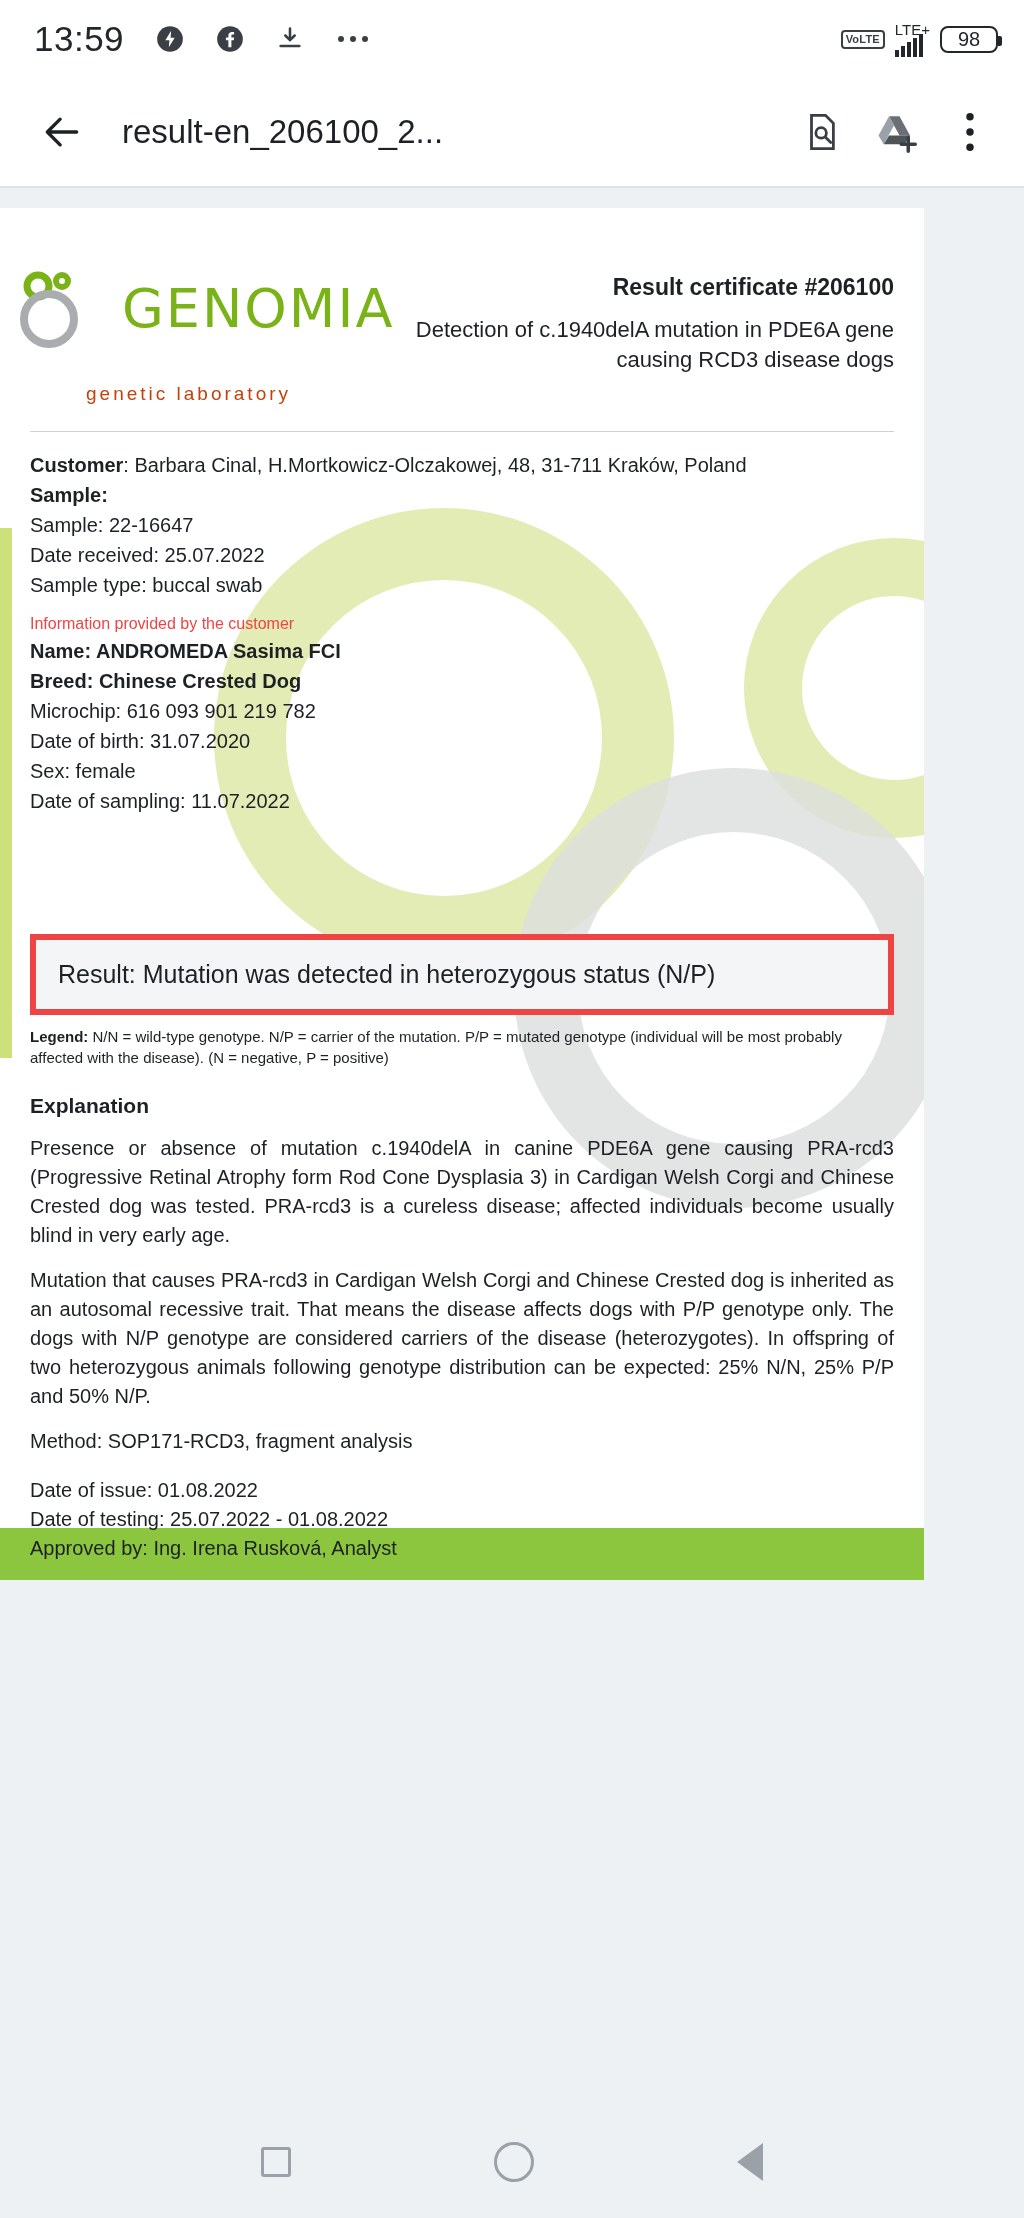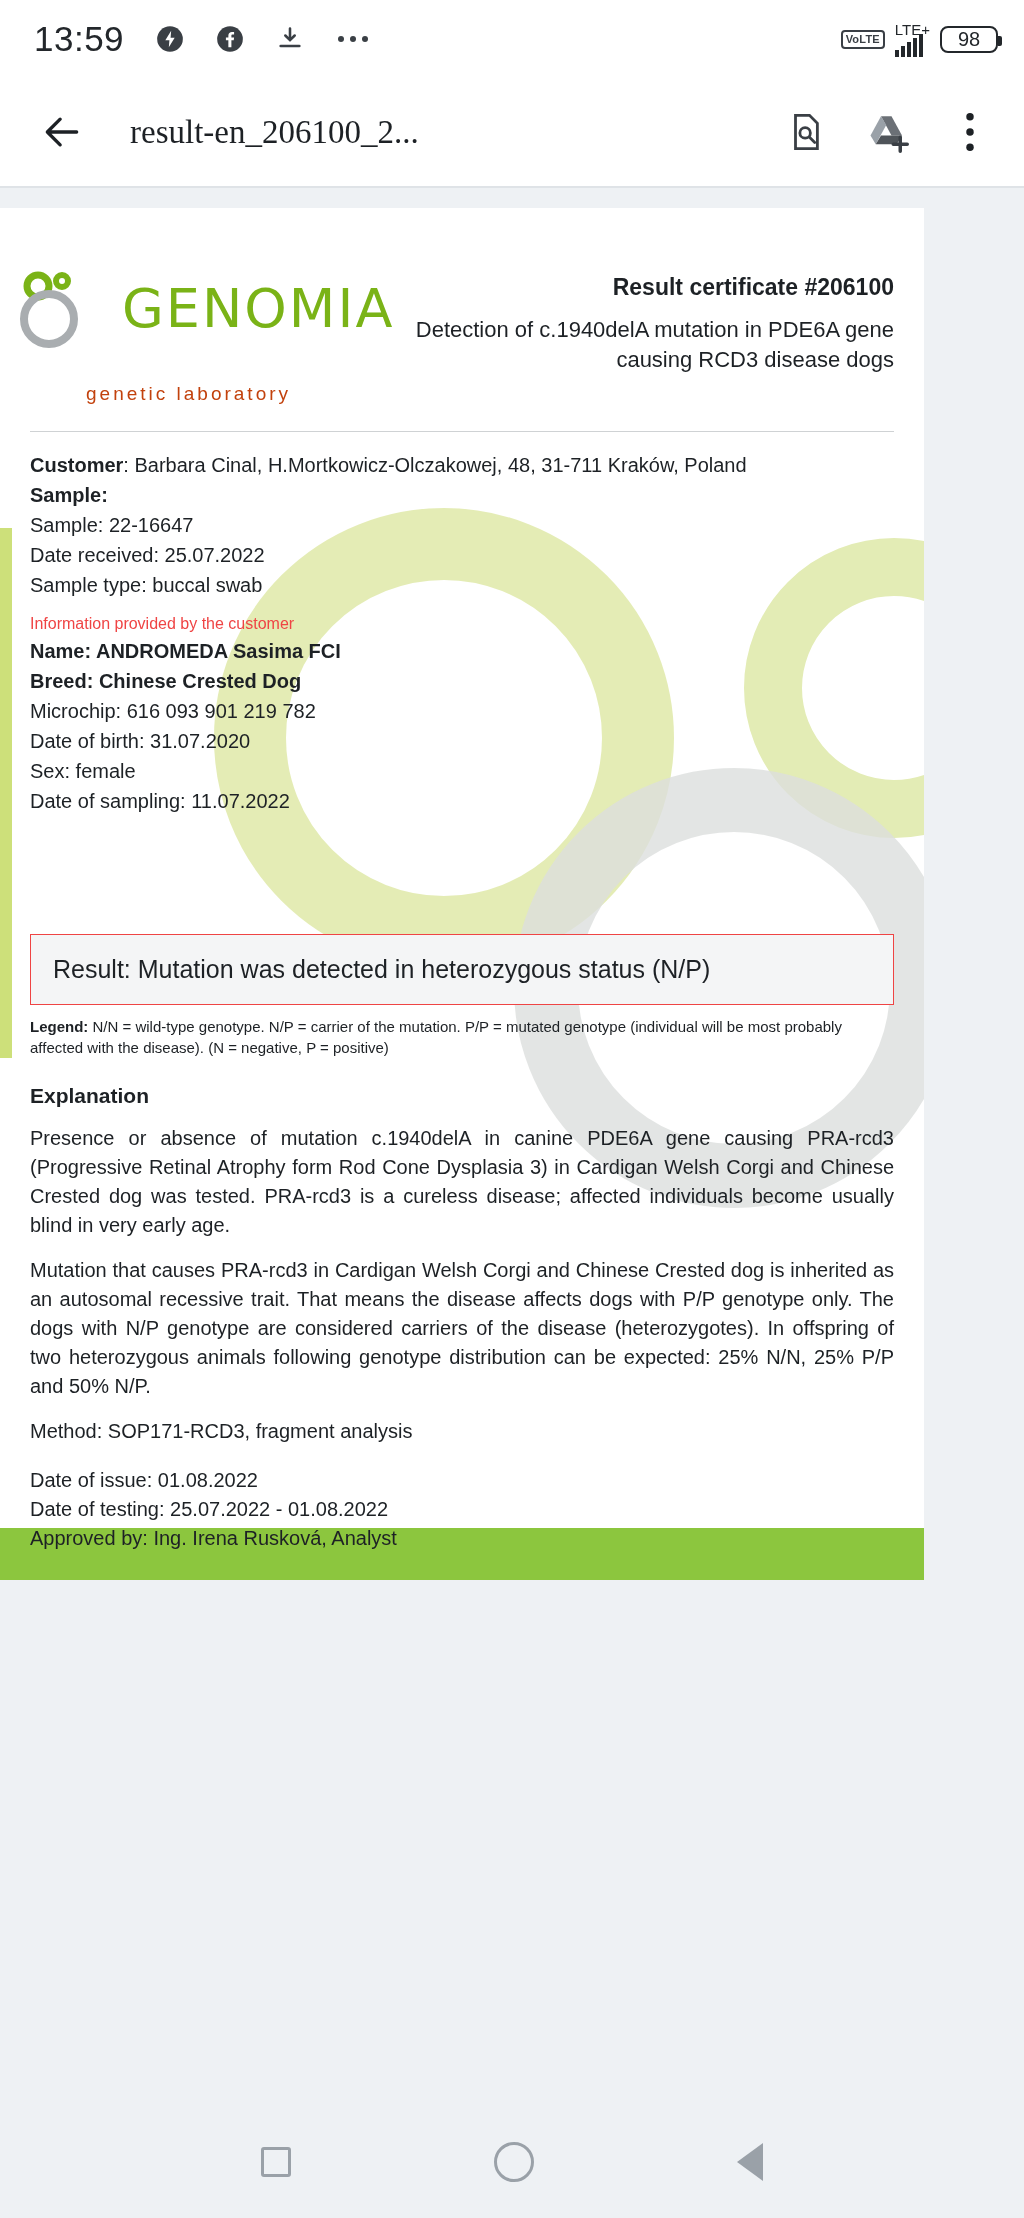--- a/index.html
+++ b/index.html
@@ -66,22 +66,21 @@
     border-radius: 0 2px 2px 0;
   }
 
   
   .appbar {
     height: 108px;
     background: #ffffff;
     display: flex;
     align-items: center;
     padding: 0 26px 0 34px;
-    gap: 26px;
-    font-family: Liberation Serif, serif;
+    gap: 18px;
   }
   .appbar-title {
     font-size: 33px;
     color: #1d2125;
     flex: 1;
     white-space: nowrap;
     overflow: hidden;
     margin-left: 14px;
   }
   .ab-icon { width: 56px; height: 56px; display: flex; align-items: center; justify-content: center; }
@@ -156,21 +155,21 @@
 
   .hr { height: 1px; background: #cfd2d4; margin: 26px 0 18px 0; }
 
   .info { font-size: 20px; color: #1d2125; line-height: 1.5; }
   .info b { font-weight: bold; }
   .info-small { font-size: 16px; color: #ef4444; margin-top: 12px; }
 
   
   .result-box {
     margin-top: 118px;
-    border: 1px solid #ef4444;
+    border: 6px solid #ef4444;
     background: #f4f5f6;
     padding: 20px 22px;
     font-size: 25px;
     color: #1d2125;
   }
   .legend {
     font-size: 15px;
     color: #1d2125;
     line-height: 1.35;
     margin-top: 12px;

